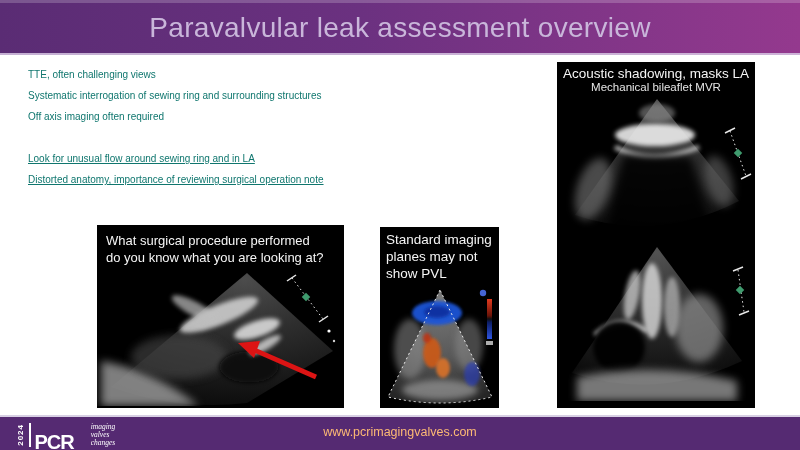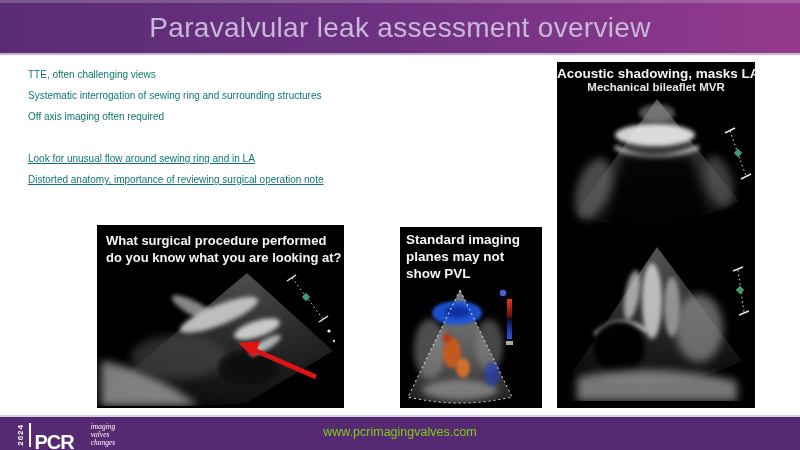--- a/index.html
+++ b/index.html
@@ -13,39 +13,39 @@
     border-top:3px solid rgba(255,255,255,.20);
     border-bottom:2px solid rgba(216,200,228,.85);
     display:flex; align-items:center; justify-content:center;
   }
   .titlebar h1 { color:#c9b6da; font-size:28px; font-weight:400; letter-spacing:.3px; }
 
   .textblock { position:absolute; left:28px; font-size:10px; line-height:21px; color:#0f766e; white-space:nowrap; }
   .p1 { top:64px; }
   .p2 { top:148px;text-decoration:underline; }
 
-  .panel { position:absolute; background:#000; color:#f5f5f5;font-weight:bold; }
+  .panel { position:absolute; background:#000; color:#f5f5f5; }
   .panel svg { display:block; position:absolute; left:0; bottom:2px; }
 
   .panel-left { left:97px; top:225px; width:247px; height:183px; }
   .panel-left .cap { padding:7px 0 0 9px; font-size:13px; line-height:17px; white-space:nowrap; }
 
-  .panel-mid { left:400px; top:227px; width:142px; height:181px; }
+  .panel-mid { left:380px; top:227px; width:119px; height:181px; }
   .panel-mid .cap { padding:4px 0 0 6px; font-size:13.5px; line-height:17px; }
 
   .panel-right { left:557px; top:62px; width:198px; height:346px; }
   .panel-right .cap1 { padding-top:4px; text-align:center; font-size:13.5px; white-space:nowrap; }
   .panel-right .cap2 { text-align:center; font-size:11.5px; color:#e6e6e6; white-space:nowrap; }
   .panel-right svg { position:static; }
 
   footer {
     position:absolute; left:0; top:415px; width:800px; height:35px;
     background:#552a72; border-top:2px solid #d8d0e4;
   }
-  .url { width:100%; text-align:center; line-height:31px; color:#84cc16; font-size:12.5px; }
+  .url { width:100%; text-align:center; line-height:31px; color:#fdba74; font-size:12.5px; }
 
   .logo { position:absolute; left:16px; top:3px; display:flex; align-items:center; gap:4px; color:#fff; height:29px; }
   .logo .year { writing-mode:vertical-rl; transform:rotate(180deg); font-size:8px; font-weight:bold; letter-spacing:1px; }
   .logo .vline { width:1.5px; height:24px; background:#fff; }
   .logo .brandblock { display:flex; flex-direction:column; align-items:flex-start;
     border-bottom:1px solid rgba(255,255,255,.9); padding-bottom:1px; }
   .logo .brand { font-size:20px; font-weight:800; letter-spacing:-1px; line-height:17px;margin-top:24px; }
   .logo .sub { font-size:6.3px; font-weight:bold; letter-spacing:1.8px; }
   .logo .tagline { font-family:"Liberation Serif", serif; font-style:italic; font-size:7.5px; line-height:8px; }
 </style>

